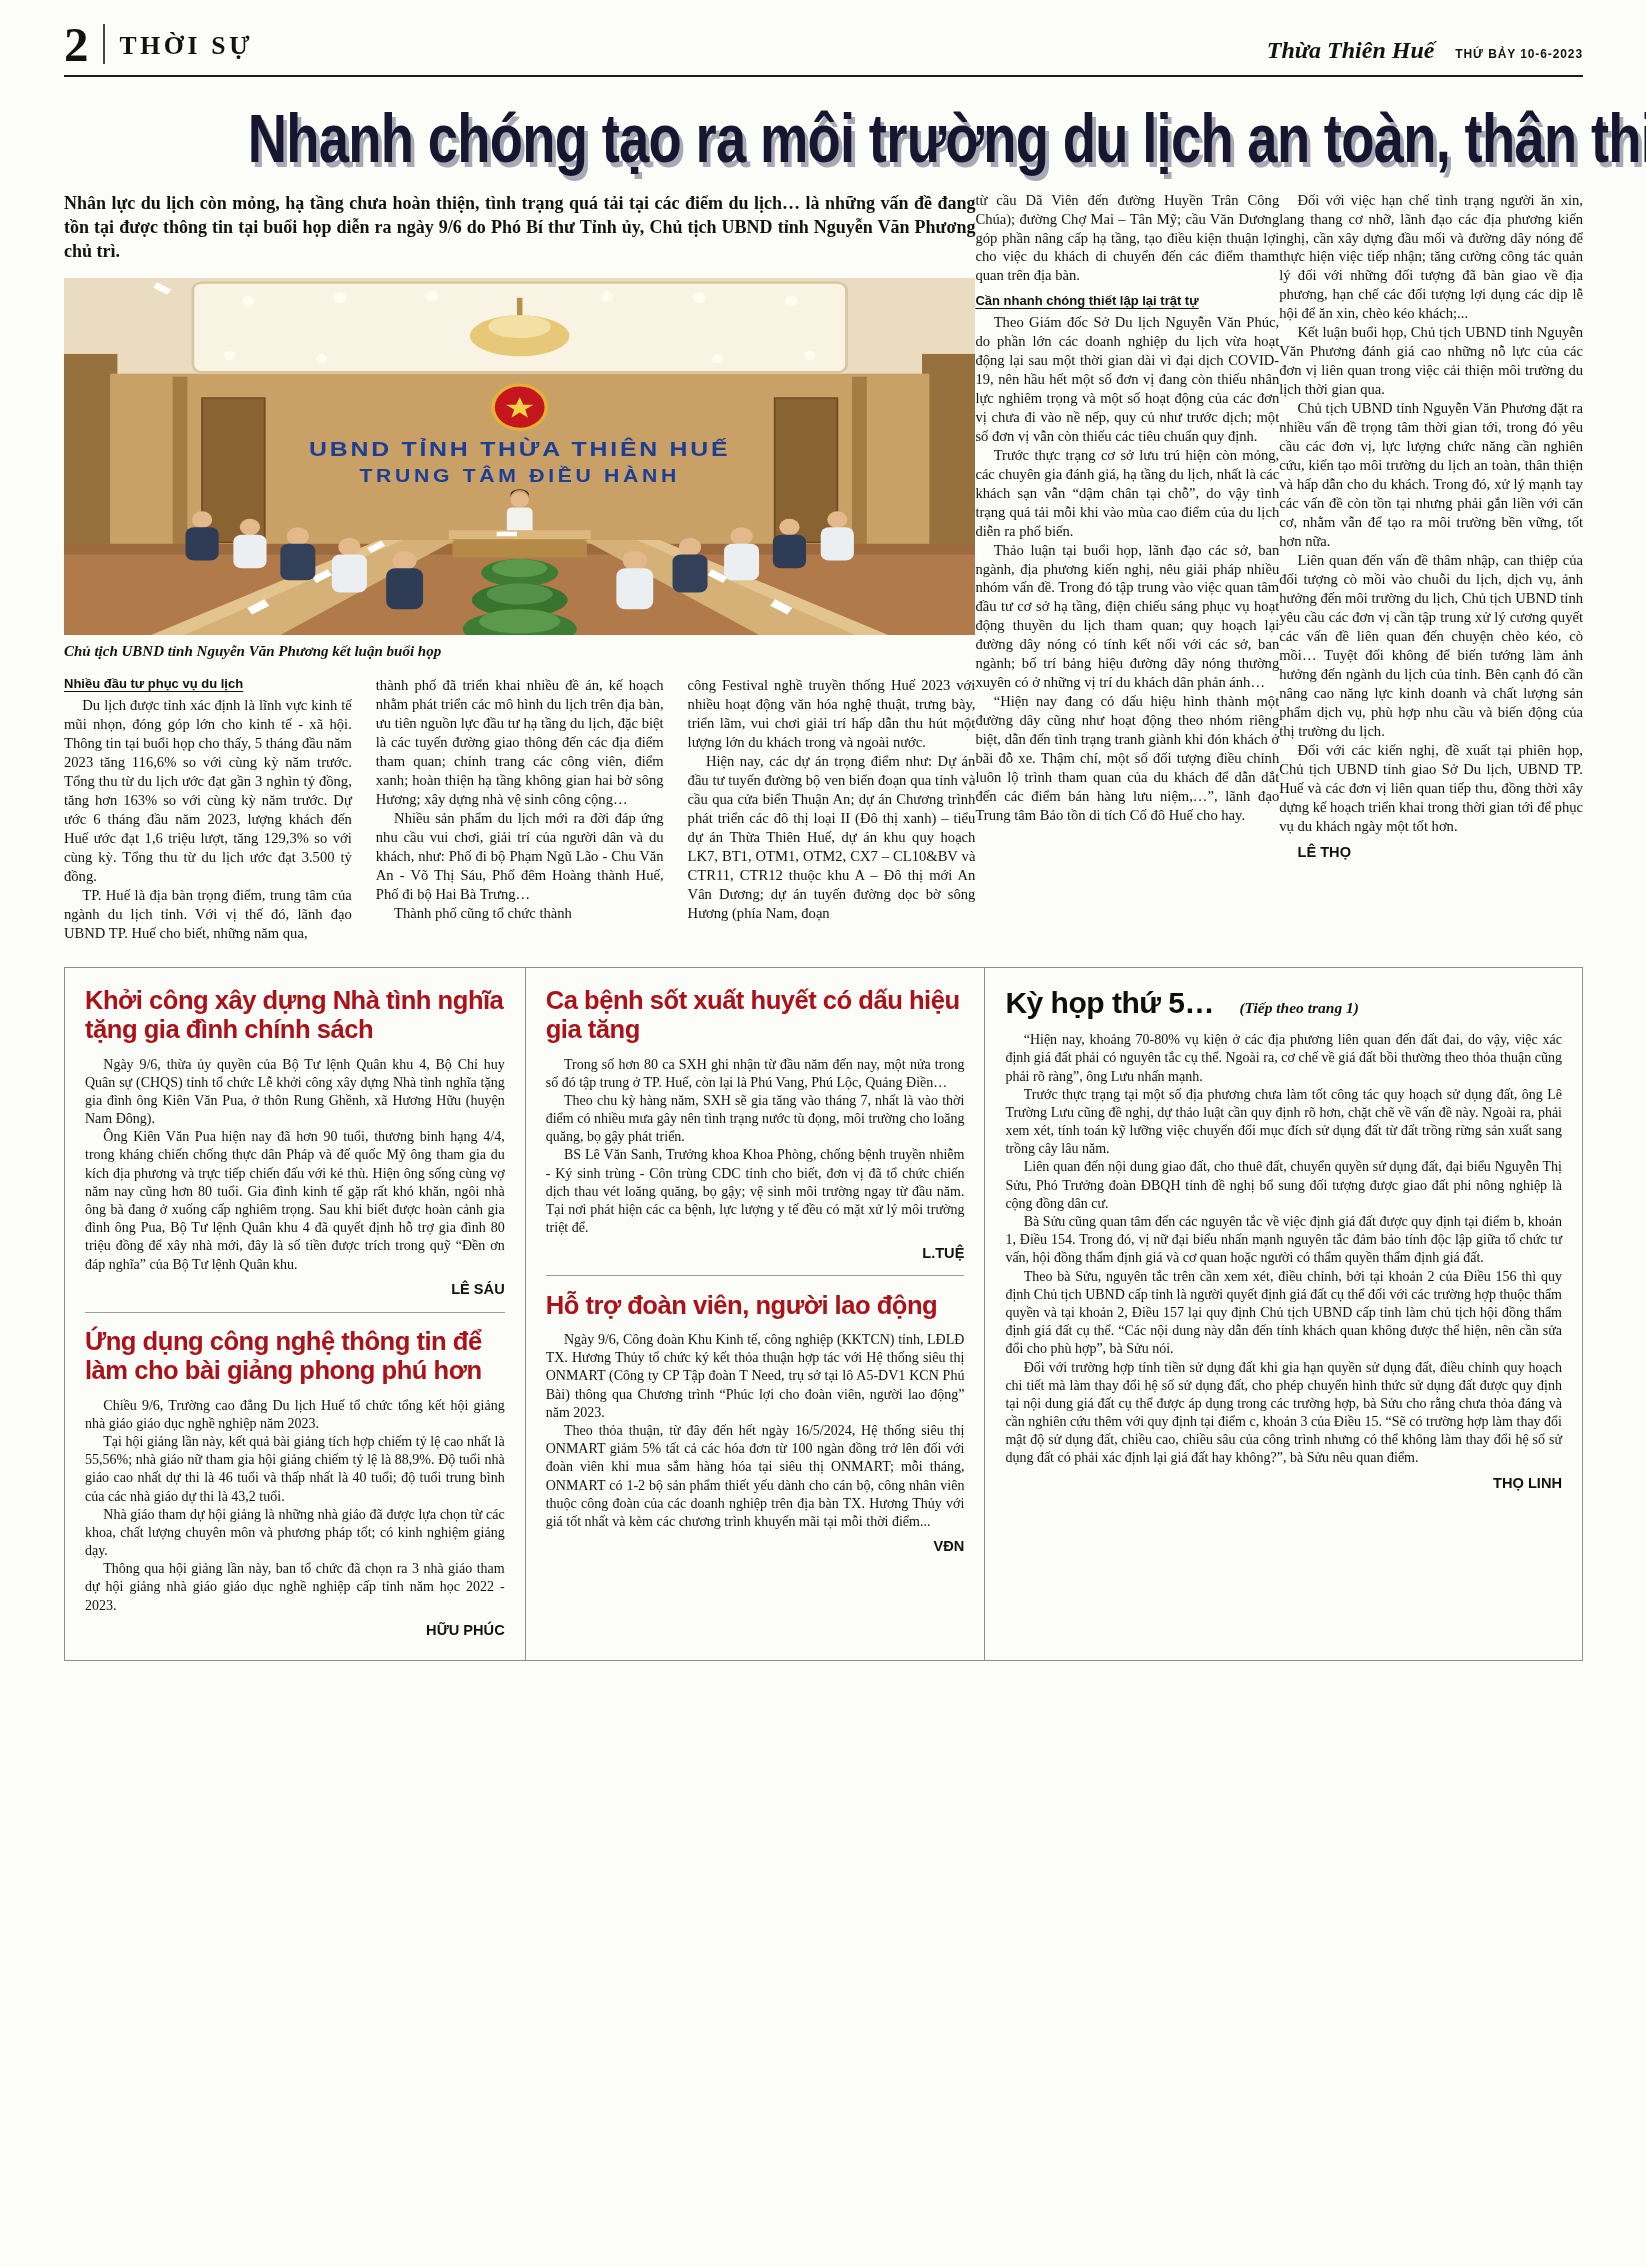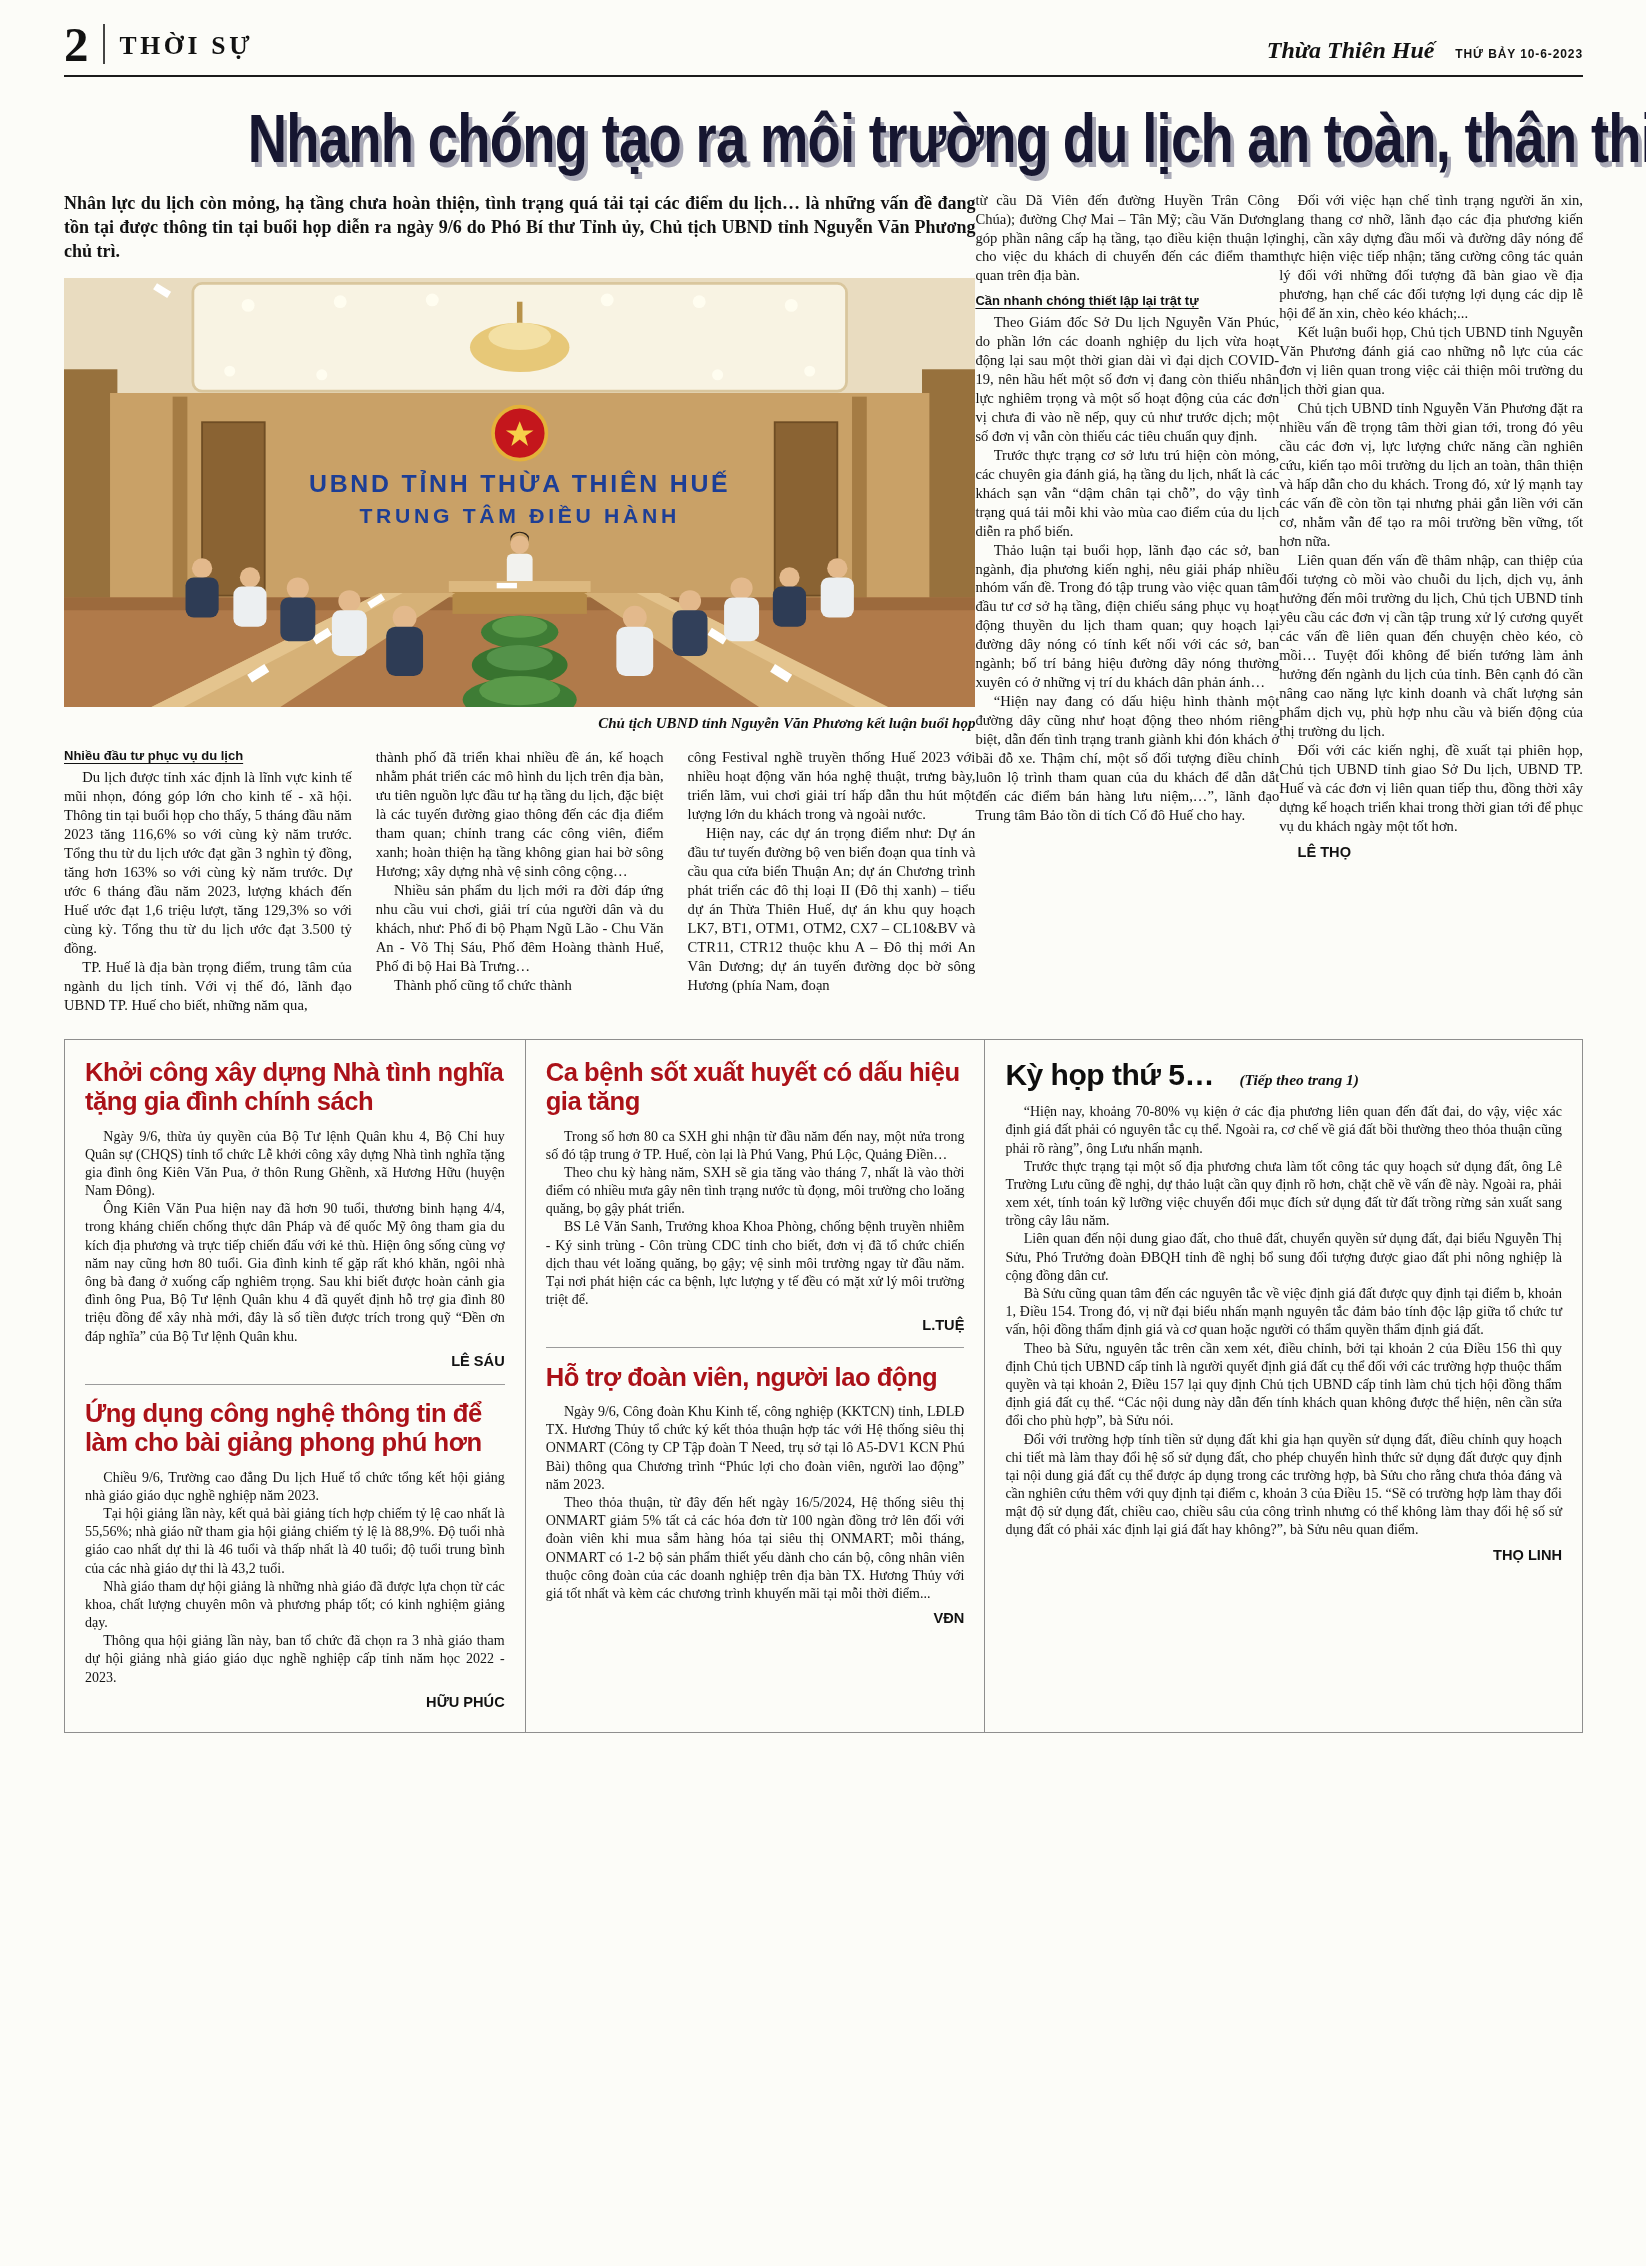--- a/index.html
+++ b/index.html
@@ -31,23 +31,23 @@
               color:#161630; text-shadow:4.6px 4.6px 0 #a9a9b6; }
 
   
   .main { display:flex; margin-top:5.5px; }
   .main-left { flex:3 1 0; min-width:0; }
   .mcol { flex:1 1 0; min-width:0; }
   .undercols { display:flex; gap:24px; margin-top:16.4px; }
   .ucol { flex:1 1 0; min-width:0; }
 
   .lead { font-size:18px; font-weight:bold; line-height:1.34; text-align:justify; margin-bottom:14.6px; }
-  .photo { width:100%; height:429px; background:#cbb astounding; background:#cdb994; overflow:hidden; }
+  .photo { width:100%; height:357px; background:#cbb astounding; background:#cdb994; overflow:hidden; }
   .photo svg { display:block; width:100%; height:100%; }
-  .caption { margin-top:8.2px; font-weight:bold; font-style:italic; font-size:15px; text-align:right; }
+  .caption { margin-top:8.2px; font-weight:bold; font-style:italic; font-size:15px; text-align:left; }
 
   .bt p { font-size:14.6px; line-height:1.30; text-align:justify; text-indent:18.3px; }
   .subhead { font-family:"Liberation Sans","DejaVu Sans",sans-serif; font-weight:bold; font-size:13px;
              line-height:1.2; text-decoration:underline; text-underline-offset:2.7px; margin:7.3px 0 4.6px; }
   .subhead.first { margin-top:0; }
   .byline { text-align:right; font-weight:bold; font-size:14.6px; margin-top:7.3px; text-indent:0;
             font-family:"Liberation Sans","DejaVu Sans",sans-serif; }
 
   
   .bottom { margin-top:24px; border:0.9px solid #8e8e8e; display:grid;

